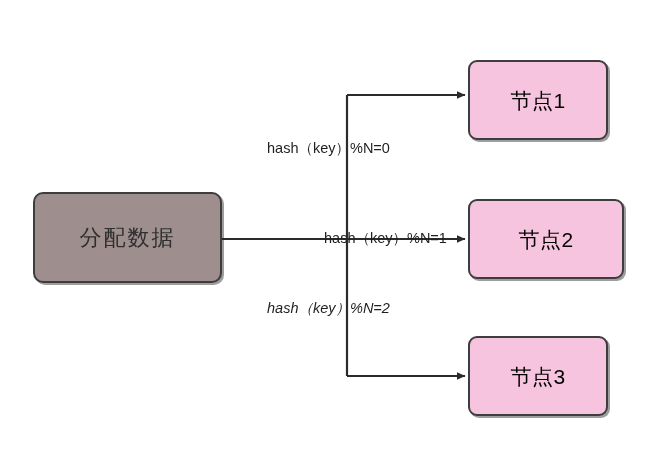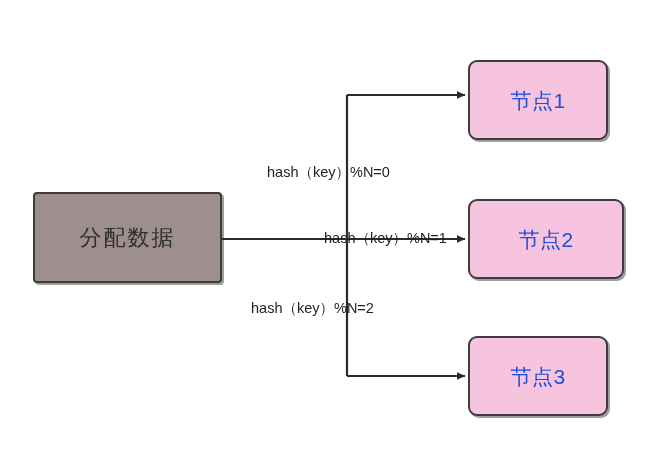--- a/index.html
+++ b/index.html
@@ -30,35 +30,35 @@
     display: flex;
     align-items: center;
     justify-content: center;
     border: 2px solid #3d3d3d;
     background: #f6c4de;
     border-radius: 9px;
     box-shadow: 2px 2px 0 rgba(40,40,40,0.45);
   }
   .node-label {
     font-size: 21px;
-    color: #1d4ed8;
+    color: #000000;
     letter-spacing: 0.5px;
     line-height: 1;
     white-space: nowrap;
   }
 
   .source-box {
     position: absolute;
     box-sizing: border-box;
     display: flex;
     align-items: center;
     justify-content: center;
     border: 2px solid #3d3d3d;
     background: #9e8e8e;
-    border-radius: 4px;
+    border-radius: 10px;
     box-shadow: 2px 2px 0 rgba(40,40,40,0.45);
   }
   .source-label {
     font-size: 22px;
     color: #2f2f2f;
     letter-spacing: 2px;
     line-height: 1;
     white-space: nowrap;
   }
 
@@ -74,23 +74,23 @@
   .edge-label.mid {
     
   }
 
   
   #node-1 { left: 468px; top: 60px;  width: 140px; height: 80px; }
   #node-2 { left: 468px; top: 199px; width: 156px; height: 80px; }
   #node-3 { left: 468px; top: 336px; width: 140px; height: 80px; }
   #source-node { left: 33px; top: 192px; width: 189px; height: 91px; }
 
-  #edge-label-0 { left: 267px; top: 141px; margin-top: 24px; }
+  #edge-label-0 { left: 267px; top: 141px; }
   #edge-label-1 { left: 299px; top: 231px; margin-left: 25px; }
-  #edge-label-2 { left: 251px; top: 301px; }
+  #edge-label-2 { left: 267px; top: 301px; font-style: italic; }
 </style>
 </head>
 <body>
 
 <div id="canvas">
 
   <svg id="diagram-svg" viewBox="0 0 647 450" xmlns="http://www.w3.org/2000/svg">
     <defs>
       <marker id="arrowhead" markerWidth="9" markerHeight="8" refX="8.5" refY="4" orient="auto" markerUnits="userSpaceOnUse">
         <path d="M0,0 L9,4 L0,8 z" fill="#2b2b2b"></path>

